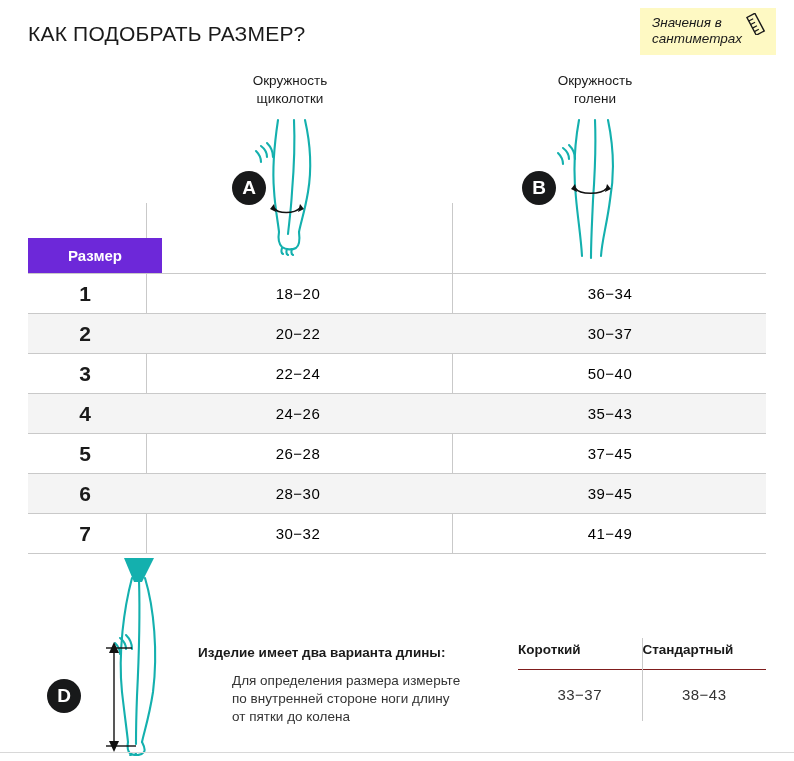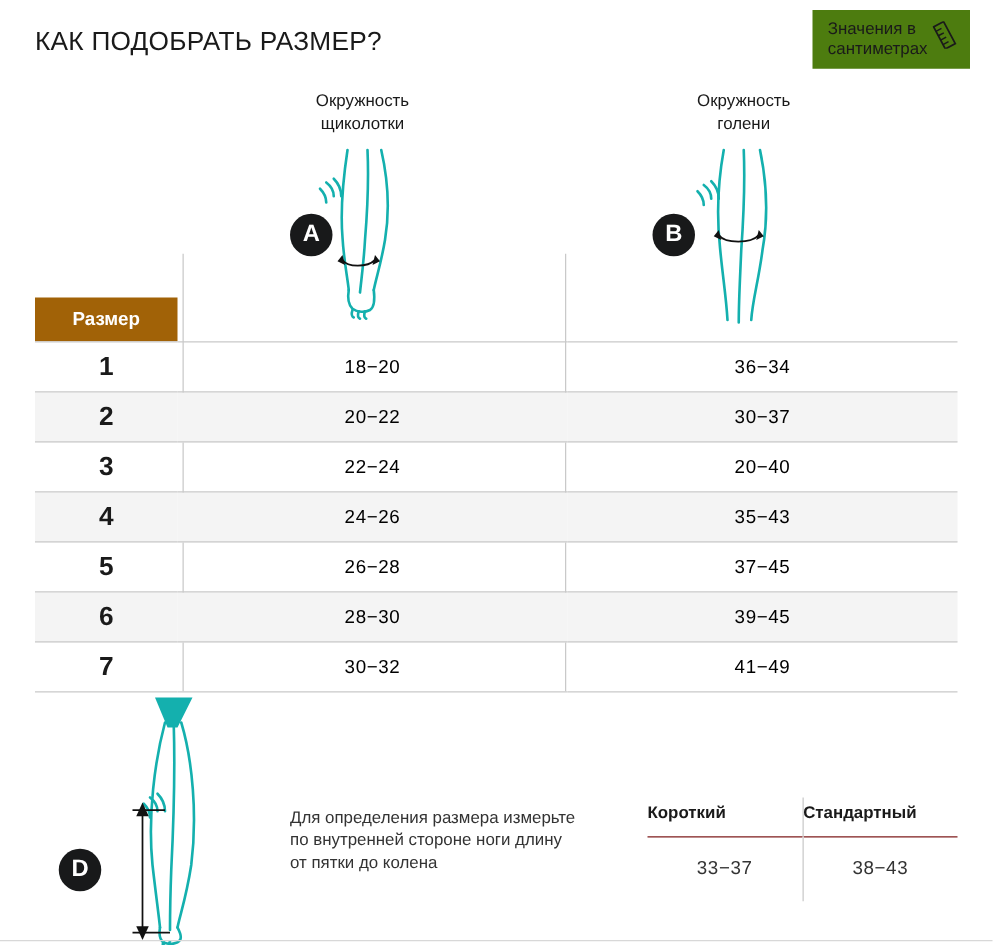--- a/index.html
+++ b/index.html
@@ -21,25 +21,26 @@
     top: 22px;
     font-size: 21px;
     font-weight: normal;
     letter-spacing: 0.2px;
     color: #1a1a1a;
   }
   .units-badge {
     position: absolute;
     right: 18px;
     top: 8px;
-    background: #4d7c0f;
+    background: #fef9c3;
     padding: 7px 10px 8px 12px;
     display: flex;
-    align-items: center;
+    align-items: flex-start;
     gap: 4px;
+    font-style: italic;
   }
   .units-badge .units-text {
     font-size: 13.5px;
     line-height: 16px;
     color: #1a1a1a;
     text-align: left;
     white-space: pre-line;
   }
   .units-badge .ruler-icon {
     flex: 0 0 auto;
@@ -81,23 +82,23 @@
   }
   #pill-a { left: 232px; top: 171px; }
   #pill-b { left: 522px; top: 171px; }
   #pill-d { left: 47px; top: 679px; }
 
   
   .size-tab {
     position: absolute;
     left: 28px;
     top: 238px;
-    width: 114px;
+    width: 134px;
     height: 35px;
-    background: #a16207;
+    background: #6d28d9;
     color: #ffffff;
     display: flex;
     align-items: center;
     justify-content: center;
     font-size: 15px;
     font-weight: bold;
   }
 
   
   .table-wrap {
@@ -281,21 +282,21 @@
         <td class="val">36−34</td>
       </tr>
       <tr class="alt">
         <td class="size-col">2</td>
         <td class="val">20−22</td>
         <td class="val">30−37</td>
       </tr>
       <tr>
         <td class="size-col">3</td>
         <td class="val">22−24</td>
-        <td class="val">20−40</td>
+        <td class="val">50−40</td>
       </tr>
       <tr class="alt">
         <td class="size-col">4</td>
         <td class="val">24−26</td>
         <td class="val">35−43</td>
       </tr>
       <tr>
         <td class="size-col">5</td>
         <td class="val">26−28</td>
         <td class="val">37−45</td>
@@ -335,20 +336,21 @@
       <line x1="14" y1="92" x2="40" y2="92"></line>
       <line x1="14" y1="190" x2="44" y2="190"></line>
     </g>
     <polygon points="22,86 17,97 27,97" fill="#111111"></polygon>
     <polygon points="22,196 17,185 27,185" fill="#111111"></polygon>
   </svg>
 </div>
 <div class="pill" id="pill-d">D</div>
 
 <div class="bottom-note">
+  <div class="note-title">Изделие имеет два варианта длины:</div>
   <div class="note-body">Для определения размера измерьте
 по внутренней стороне ноги длину
 от пятки до колена</div>
 </div>
 
 <div class="len-table">
   <table>
     <thead>
       <tr>
         <th class="left-cell">Короткий</th>

